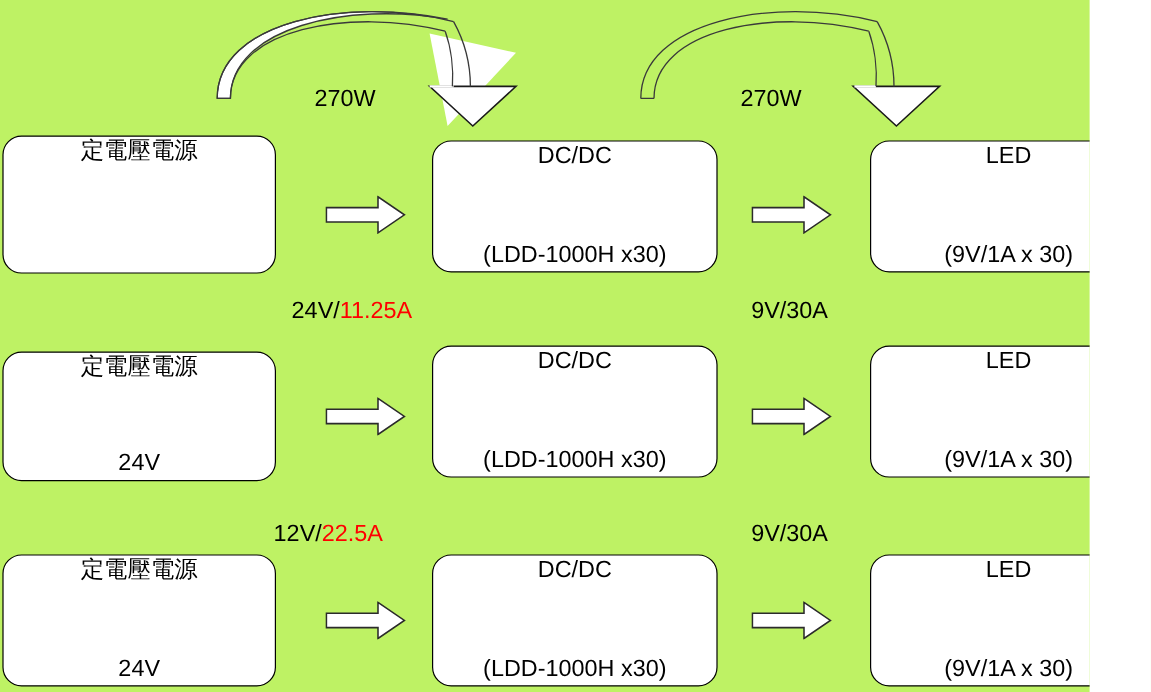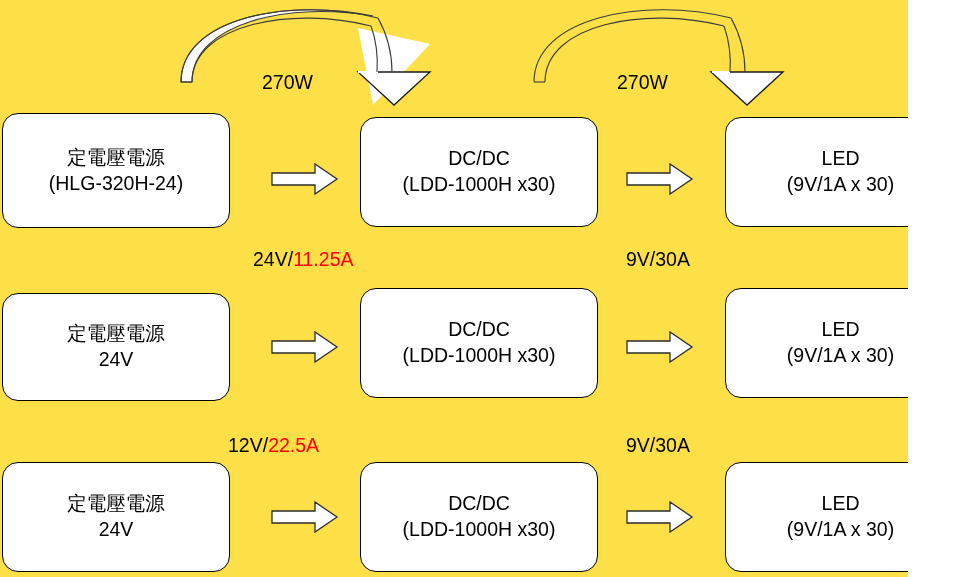--- a/index.html
+++ b/index.html
@@ -8,36 +8,36 @@
     background: #ffffff;
   }
   body {
     font-family: "Liberation Sans", "DejaVu Sans", sans-serif;
     color: #000000;
   }
   #canvas {
     position: relative;
     width: 908px;
     height: 577px;
-    background: #fde047;
+    background: #bef264;
     overflow: hidden;
     text-decoration: underline;
   }
 
   
   .box {
     position: absolute;
     box-sizing: border-box;
     border: 1.3px solid #000000;
     border-radius: 16px;
     background: #ffffff;
     display: flex;
     flex-direction: column;
     align-items: center;
-    justify-content: center;
+    justify-content: space-between;
     line-height: 1.32;
     font-size: 19.5px;
     color: #000000;
     text-align: center;
     white-space: nowrap;
   }
   .box .l1, .box .l2 { display: block; }
 
   
   .blockarrow {
@@ -89,42 +89,41 @@
 
   <div class="label" style="left:262px; top:73px;">
     <span>270W</span>
   </div>
   <div class="label" style="left:617px; top:73px;">
     <span>270W</span>
   </div>
 
   <div class="box" style="left:2px; top:113px; width:228px; height:115px;">
     <span class="l1">定電壓電源</span>
-    <span class="l2">(HLG-320H-24)</span>
   </div>
 
   <svg class="blockarrow" style="left:271px; top:163px;" width="68" height="32" viewBox="0 0 68 32">
     <polygon points="1,10 44,10 44,1 66,16 44,31 44,22 1,22" fill="#ffffff" stroke="#2b2b2b" stroke-width="1.3"></polygon>
   </svg>
 
   <div class="box" style="left:360px; top:117px; width:238px; height:110px;">
     <span class="l1">DC/DC</span>
     <span class="l2">(LDD-1000H x30)</span>
   </div>
 
   <svg class="blockarrow" style="left:626px; top:163px;" width="68" height="32" viewBox="0 0 68 32">
     <polygon points="1,10 44,10 44,1 66,16 44,31 44,22 1,22" fill="#ffffff" stroke="#2b2b2b" stroke-width="1.3"></polygon>
   </svg>
 
   <div class="box" style="left:725px; top:117px; width:231px; height:110px;">
     <span class="l1">LED</span>
     <span class="l2">(9V/1A x 30)</span>
   </div>
 
-  <div class="label" style="left:253px; top:250px;">
+  <div class="label" style="left:243px; top:250px;">
     <span>24V/</span><span class="hi">11.25A</span>
   </div>
   <div class="label" style="left:626px; top:250px;">
     <span>9V/30A</span><span class="hi"></span>
   </div>
 
   <div class="box" style="left:2px; top:293px; width:228px; height:108px;">
     <span class="l1">定電壓電源</span>
     <span class="l2">24V</span>
   </div>

